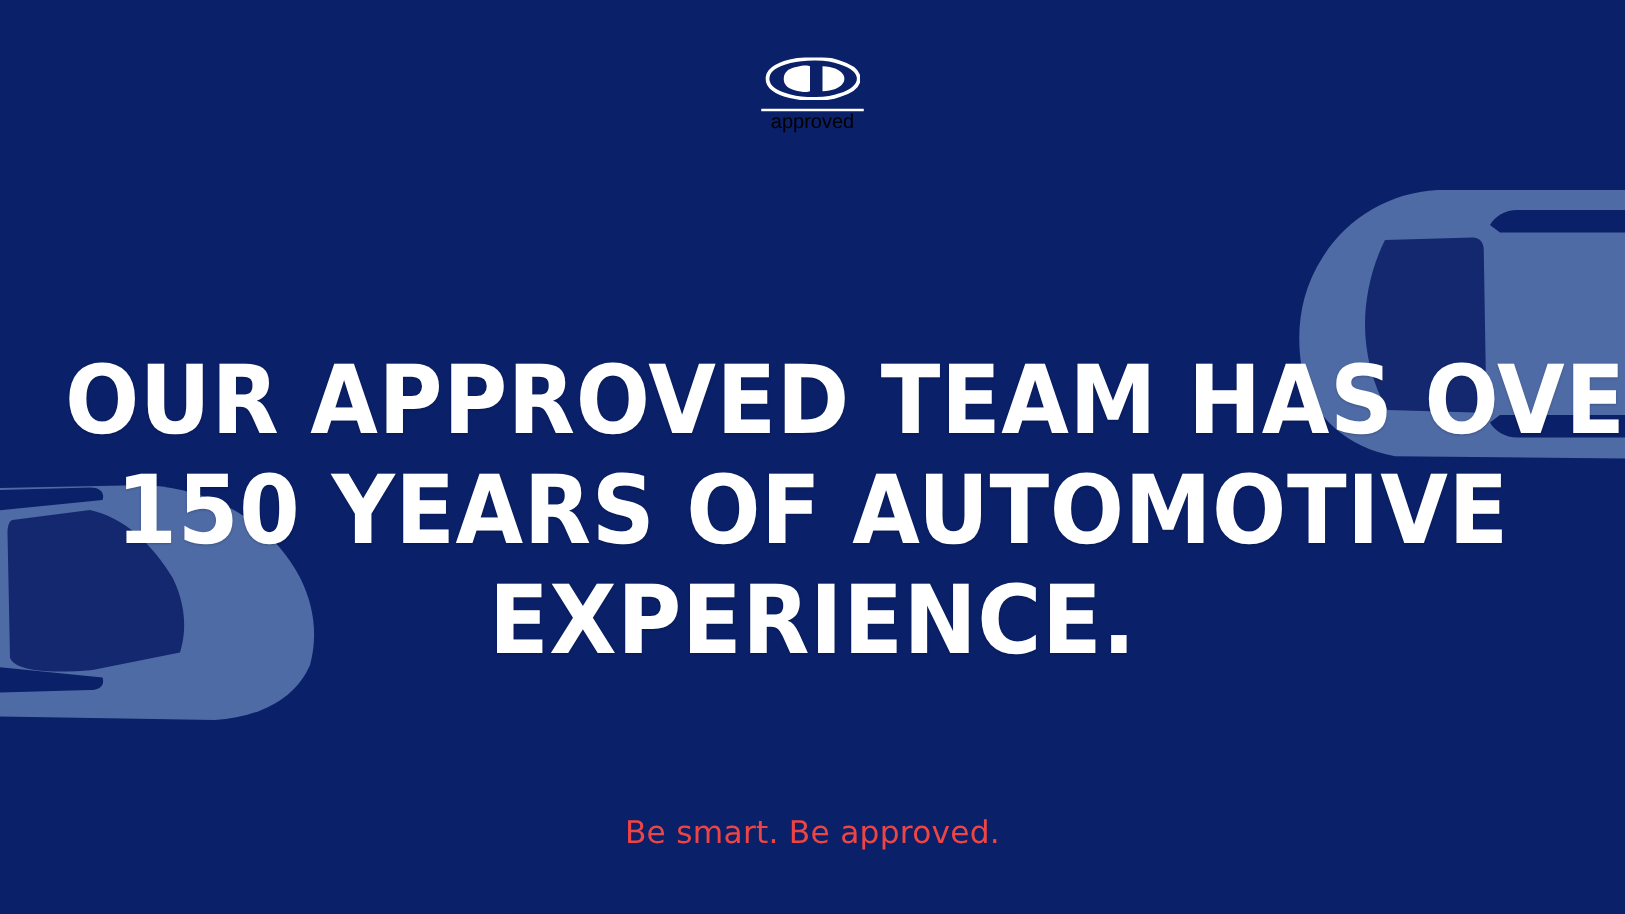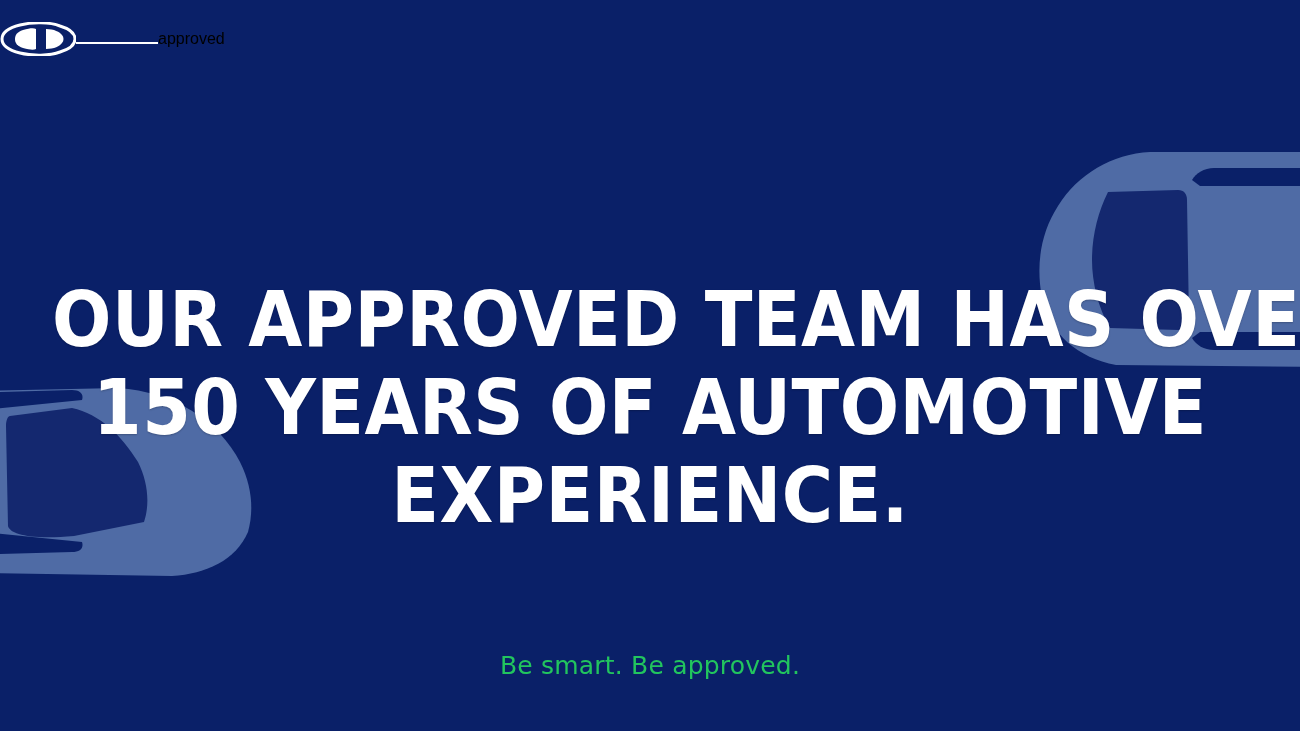--- a/index.html
+++ b/index.html
@@ -30,25 +30,25 @@
   #car-left {
     top: 358px;
     left: -78px;
     width: 340px;
     height: 222px;
   }
 
   
   #logo-block {
     position: absolute;
-    top: 22px;
+    top: 46px;
     left: 0;
     width: 1300px;
     display: flex;
-    flex-direction: row;
+    flex-direction: column;
     align-items: center;
   }
   #logo-car-mark {
     width: 76px;
     height: 34px;
     display: block;
   }
   #logo-rule {
     width: 82px;
     height: 2px;
@@ -78,21 +78,21 @@
     white-space: nowrap;
   }
 
   
   #tagline {
     position: absolute;
     top: 653px;
     left: 0;
     width: 1300px;
     text-align: center;
-    color: #22c55e;
+    color: #ef4444;
     font-family: "DejaVu Sans", sans-serif;
     font-size: 25px;
     font-weight: 400;
     letter-spacing: 0.2px;
     line-height: 1;
   }
 </style>
 </head>
 <body>
 

